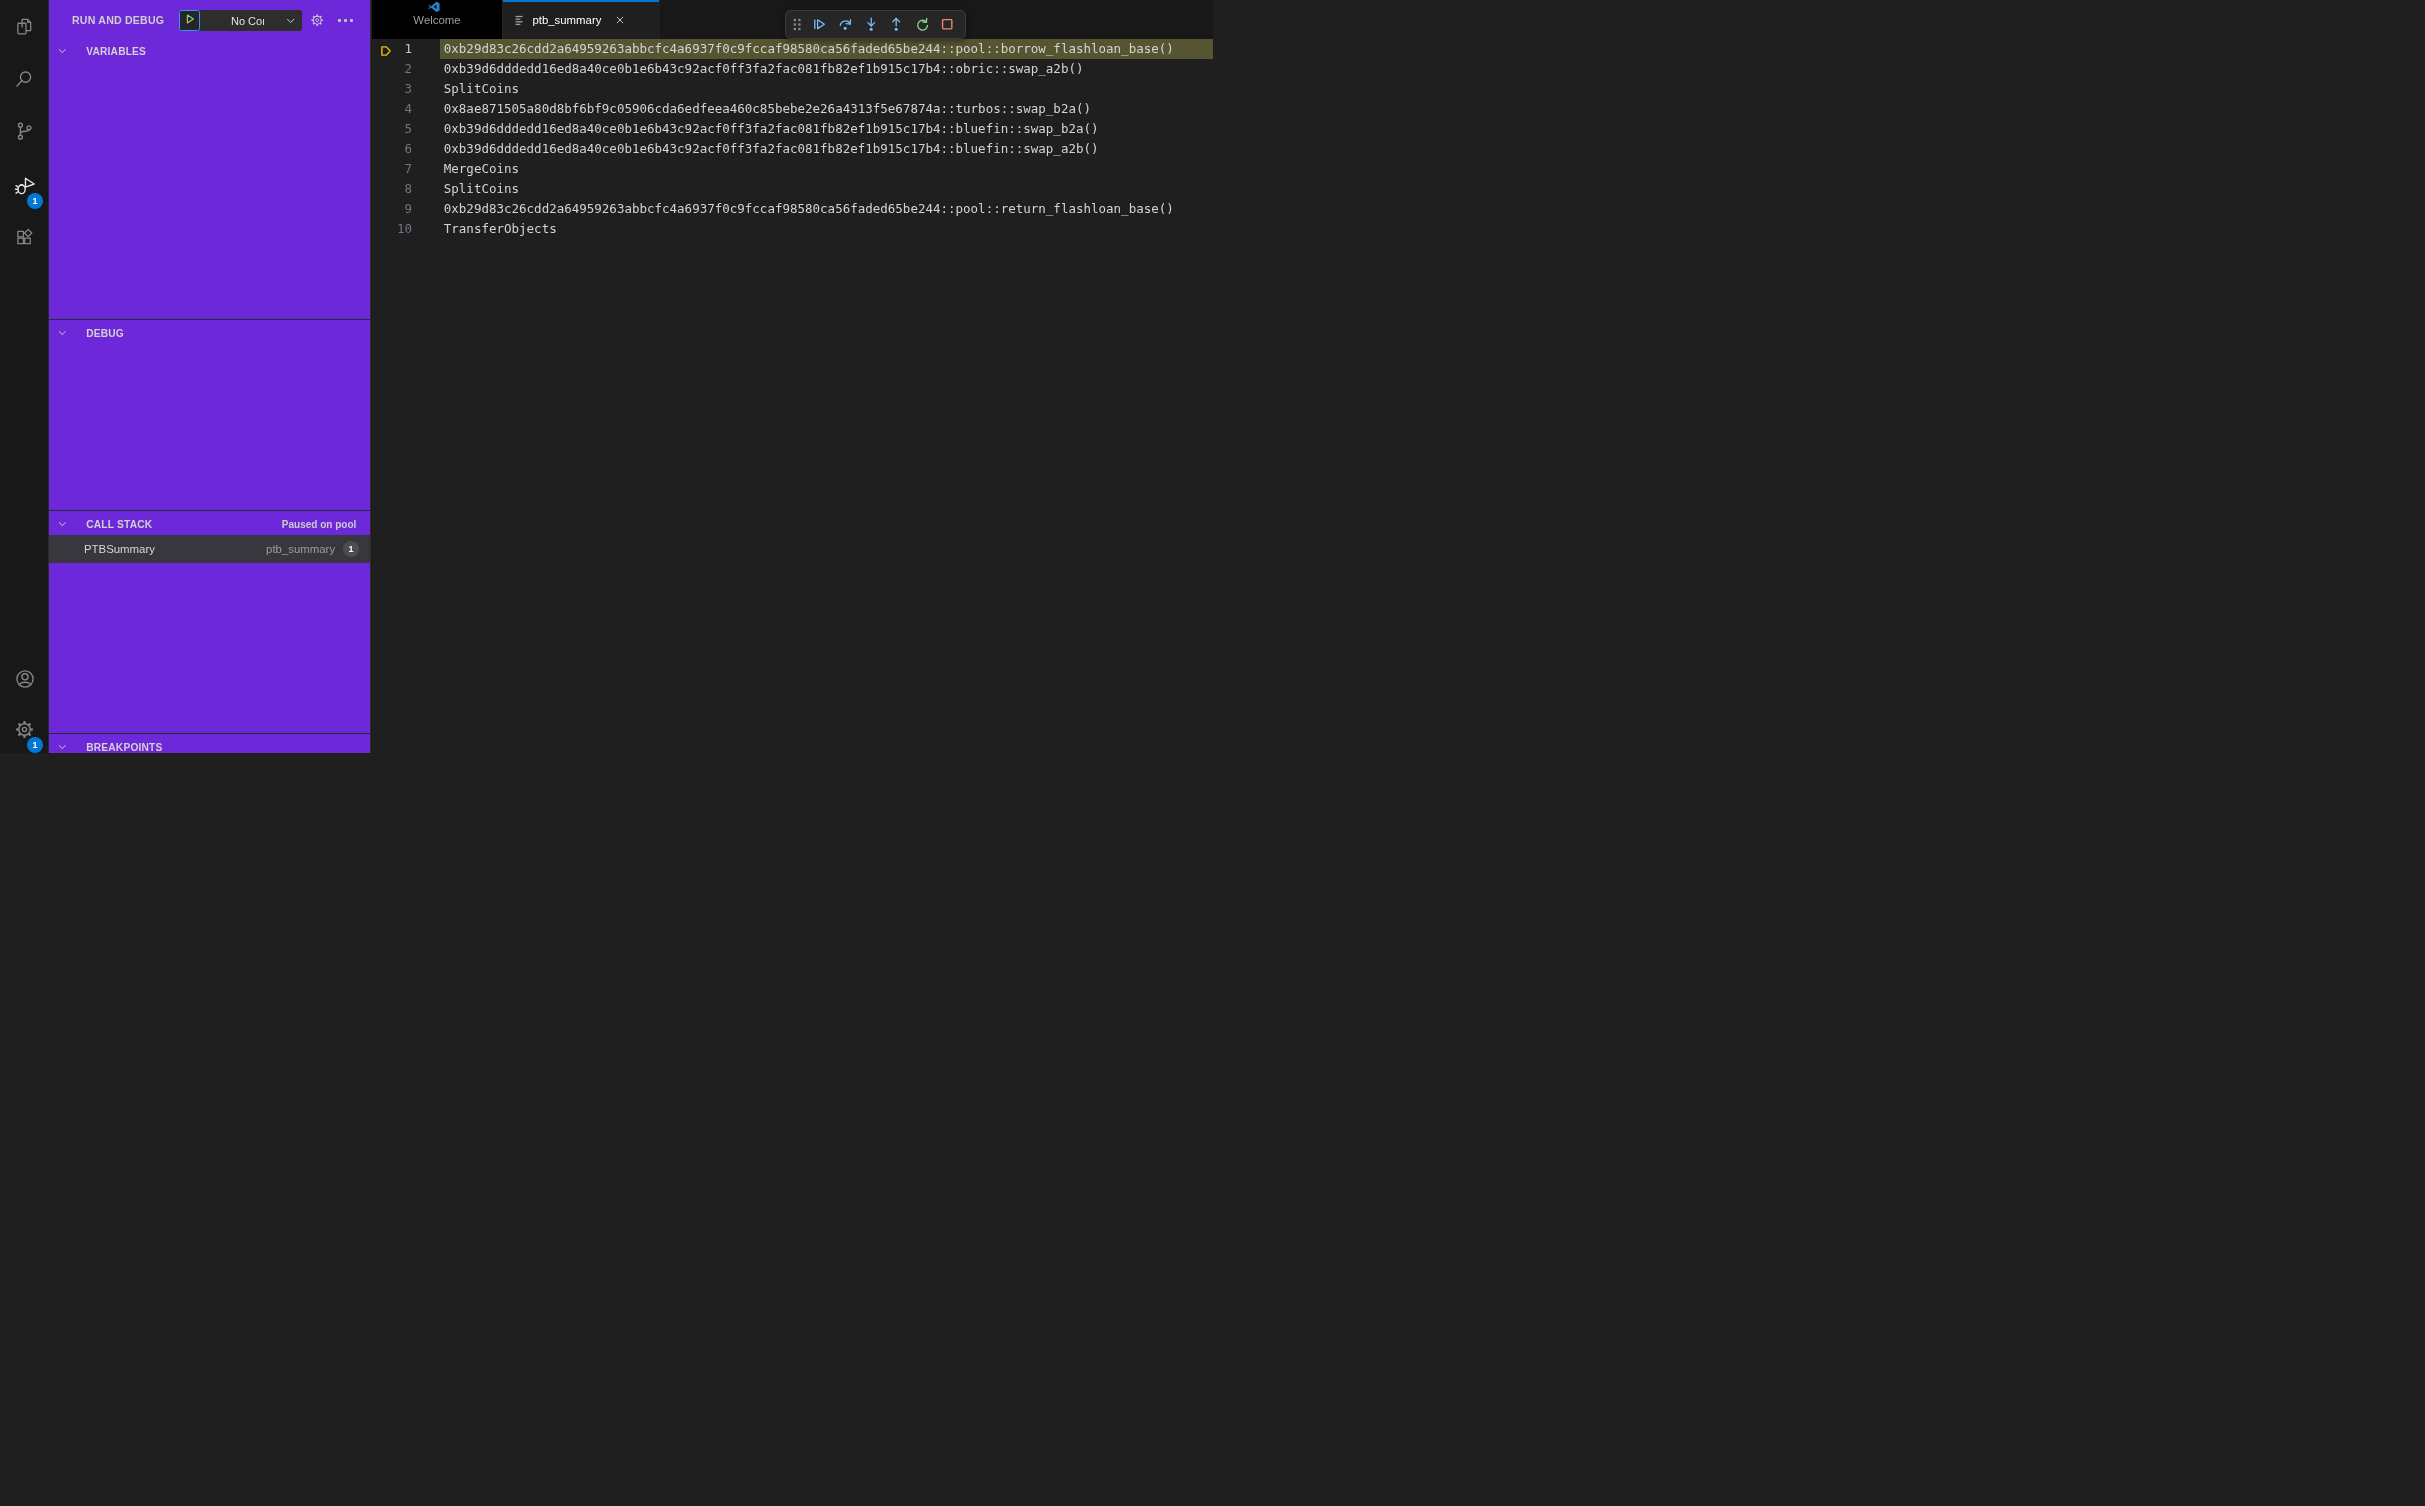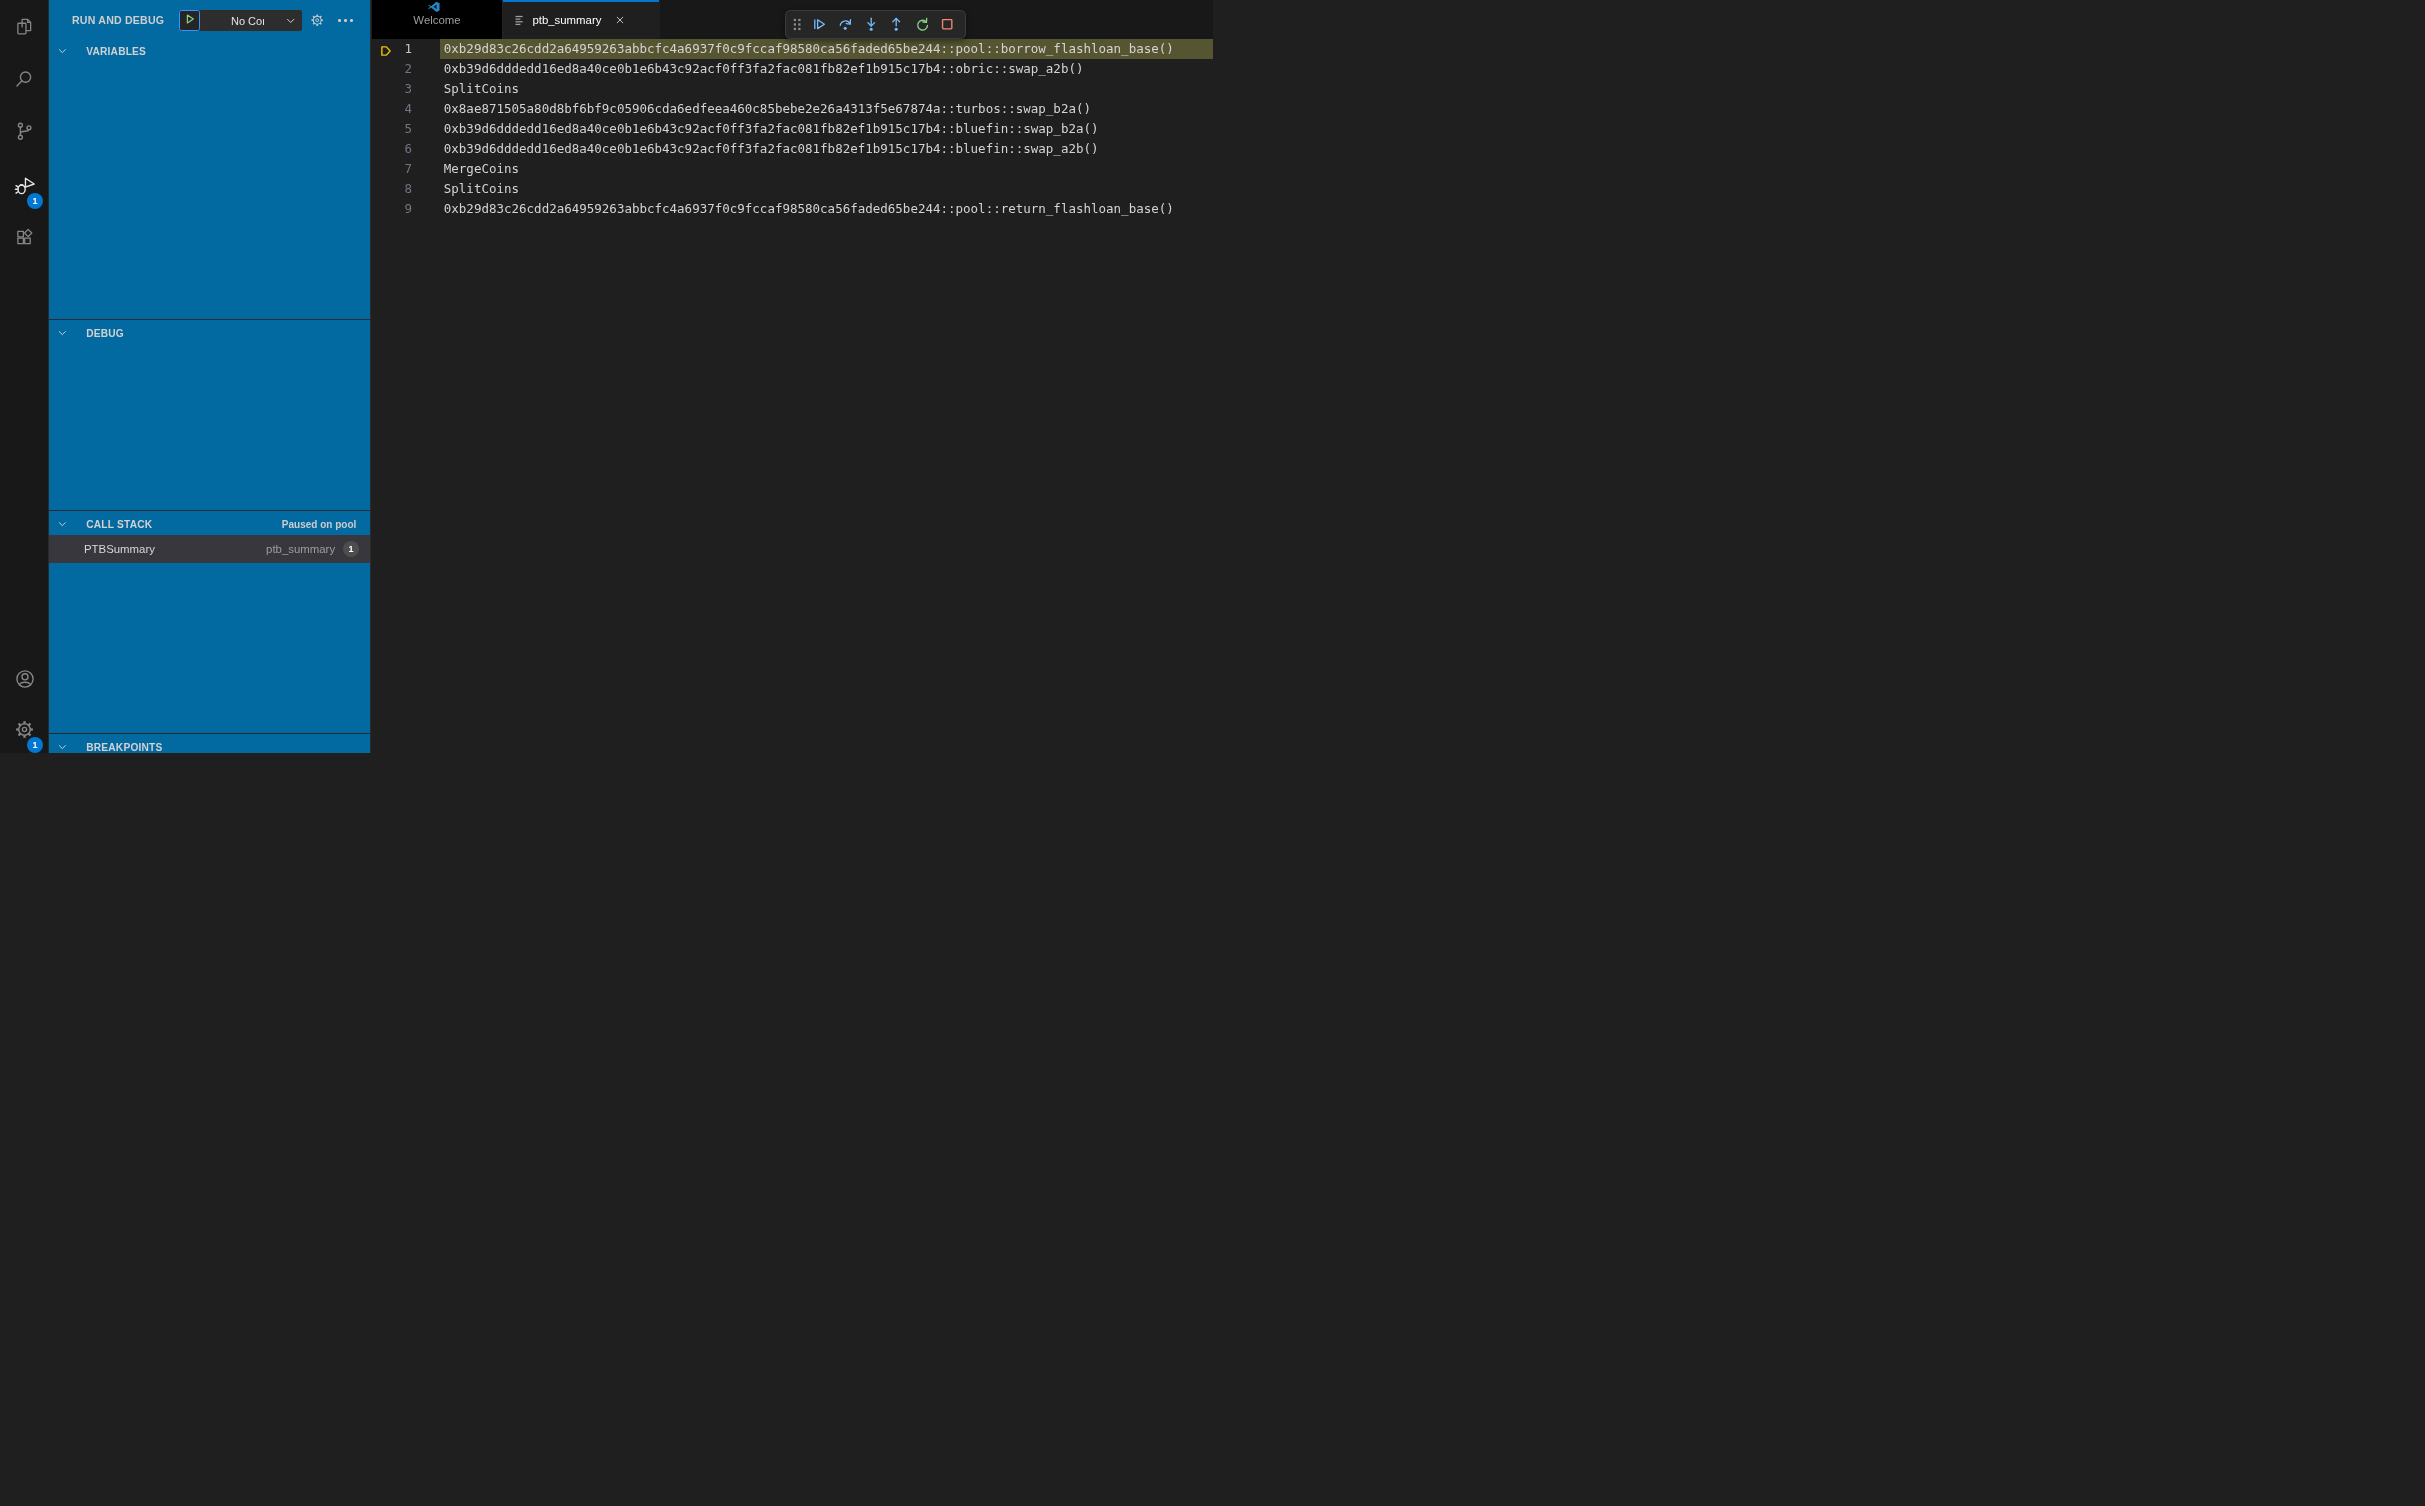--- a/index.html
+++ b/index.html
@@ -12,21 +12,21 @@
     background:#181818; border-right:0.8px solid #2b2b2b; }
   .ab-item { position:absolute; left:0; width:49px; height:49px;
     display:flex; align-items:center; justify-content:center; cursor:pointer; }
   .ab-item svg { display:block; }
   .ab-badge { position:absolute; right:6px; bottom:1.5px; min-width:16px; height:16px;
     border-radius:8.3px; background:#0078d4; color:#ffffff; font-size:9px; font-weight:700;
     display:flex; align-items:center; justify-content:center; padding:0 3px; }
 
   
   .sidebar { position:absolute; left:49px; top:0; width:322px; height:100%;
-    background:#0369a1; border-right:0.8px solid #2b2b2b; }
+    background:#6d28d9; border-right:0.8px solid #2b2b2b; }
   .sidebar-header { position:absolute; left:0; top:0; width:100%; height:41px; }
   .sidebar-title { position:absolute; left:23px; top:0; height:41px; line-height:41px;
     font-size:10.6px; font-weight:700; color:#cfcfcf; letter-spacing:0.2px; white-space:nowrap; }
   .debug-config { position:absolute; left:130px; top:10px; width:123px; height:21px;
     background:#2d2d2e; border-radius:2.3px; display:flex; align-items:stretch; cursor:pointer;gap:21px; }
   .start-btn { width:21px; height:21px; border:0.8px solid #3794ff; border-radius:2.3px;
     background:#252526; display:flex; align-items:center; justify-content:center; cursor:pointer; flex:none; }
   .config-label { flex:1; display:flex; align-items:center; padding-left:10px;
     font-size:11px; color:#e4e4e4; white-space:nowrap; overflow:hidden; }
   .config-chevron { display:flex; align-items:center; padding-right:5.3px; }
@@ -387,16 +387,20 @@
         <span class="code-text">MergeCoins</span>
       </div>
       <div class="code-row">
         <span class="ln">8</span>
         <span class="code-text">SplitCoins</span>
       </div>
       <div class="code-row">
         <span class="ln">9</span>
         <span class="code-text">0xb29d83c26cdd2a64959263abbcfc4a6937f0c9fccaf98580ca56faded65be244::pool::return_flashloan_base()</span>
       </div>
+      <div class="code-row">
+        <span class="ln">10</span>
+        <span class="code-text">TransferObjects</span>
+      </div>
     </div>
   </main>
 </div>
 
 
 </body></html>

